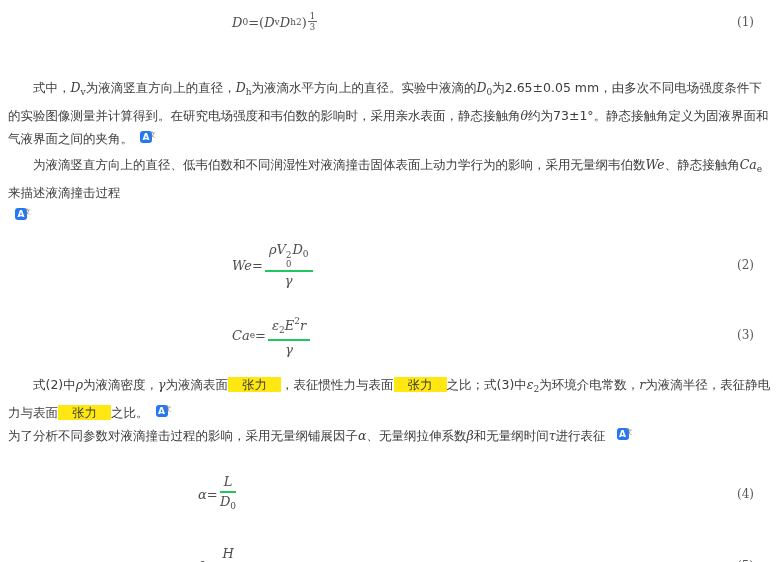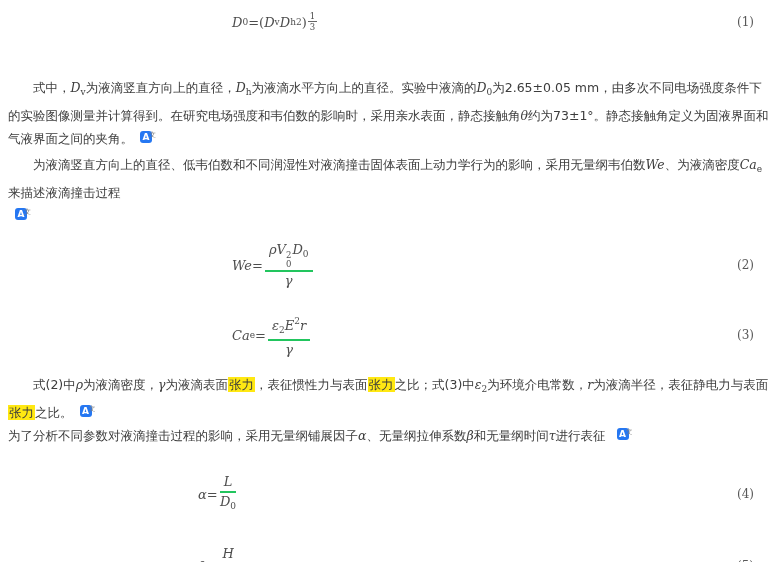--- a/index.html
+++ b/index.html
@@ -31,21 +31,21 @@
   .msup{font-family:"DejaVu Serif",serif;font-size:9px;vertical-align:6px;}
   .ss{display:inline-flex;flex-direction:column;font-family:"DejaVu Serif",serif;
       font-size:8.5px;line-height:9px;vertical-align:-4px;text-align:left;margin-right:1px;}
   .frac{display:inline-flex;flex-direction:column;vertical-align:middle;
         text-align:center;margin:0 2px;line-height:16px;}
   .frac .num{display:block;padding:0 4px 1px 4px;border-bottom:2px solid #22c55e;}
   .frac .den{display:block;padding-top:1px;}
   .supfrac{font-size:8.5px;line-height:9px;vertical-align:11px;margin-left:1px;}
   .supfrac .num{padding:0 2px 0 2px;border-bottom:1px solid #666;}
   
-  .hl{background:#ffe812;padding:0 1px;}
+  .hl{background:#ffe812;padding:0 14px;}
   
   .tr-icon{display:inline-block;position:relative;width:16px;height:14px;
            margin-left:7px;vertical-align:-2px;cursor:pointer;text-indent:0;}
   .tr-a{position:absolute;left:0;top:0;width:12px;height:12px;background:#2577f2;
         border-radius:3px;color:#ffffff;font-size:9px;font-weight:bold;
         text-align:center;line-height:12px;font-family:"DejaVu Sans",sans-serif;}
   .tr-sub{position:absolute;right:0;bottom:-2px;font-size:7px;color:#7d7d7d;
           font-family:"DejaVu Sans",sans-serif;}
 </style>
 </head>
@@ -68,21 +68,21 @@
         <span class="frac supfrac">
           <span class="num"><span class="mop">1</span></span>
           <span class="den"><span class="mop">3</span></span>
         </span>
       </span>
     <span class="eq-num">(1)</span>
   </div>
 
   <p class="para" id="p1"><span class="tx">式中，</span><span class="var">D</span><span class="msub">v</span><span class="tx">为液滴竖直方向上的直径，</span><span class="var">D</span><span class="msub">h</span><span class="tx">为液滴水平方向上的直径。实验中液滴的</span><span class="var">D</span><span class="msub">0</span><span class="tx">为2.65±0.05 mm，由多次不同电场强度条件下的实验图像测量并计算得到。在研究电场强度和韦伯数的影响时，采用亲水表面，静态接触角</span><span class="var">θ</span><span class="tx">约为73±1°。静态接触角定义为固液界面和气液界面之间的夹角。</span><span class="tr-icon"><span class="tr-a">A</span><span class="tr-sub">文</span></span></p>
 
-  <p class="para" id="p2"><span class="tx">为液滴竖直方向上的直径、低韦伯数和不同润湿性对液滴撞击固体表面上动力学行为的影响，采用无量纲韦伯数</span><span class="var">We</span><span class="tx">、为液滴密度</span><span class="var">Ca</span><span class="msub">e</span><span class="tx">来描述液滴撞击过程</span><br><span class="tr-icon"><span class="tr-a">A</span><span class="tr-sub">文</span></span></p>
+  <p class="para" id="p2"><span class="tx">为液滴竖直方向上的直径、低韦伯数和不同润湿性对液滴撞击固体表面上动力学行为的影响，采用无量纲韦伯数</span><span class="var">We</span><span class="tx">、静态接触角</span><span class="var">Ca</span><span class="msub">e</span><span class="tx">来描述液滴撞击过程</span><br><span class="tr-icon"><span class="tr-a">A</span><span class="tr-sub">文</span></span></p>
 
   <div class="eq-row" id="eq2">
     <span class="math">
         <span class="var">We</span>
         <span class="mop"> = </span>
         <span class="frac">
           <span class="num"><span class="var">ρ</span><span class="var">V</span><span class="ss">
               <span class="ss-sup">2</span>
               <span class="ss-sub">0</span>
             </span><span class="var">D</span><span class="msub">0</span></span>

